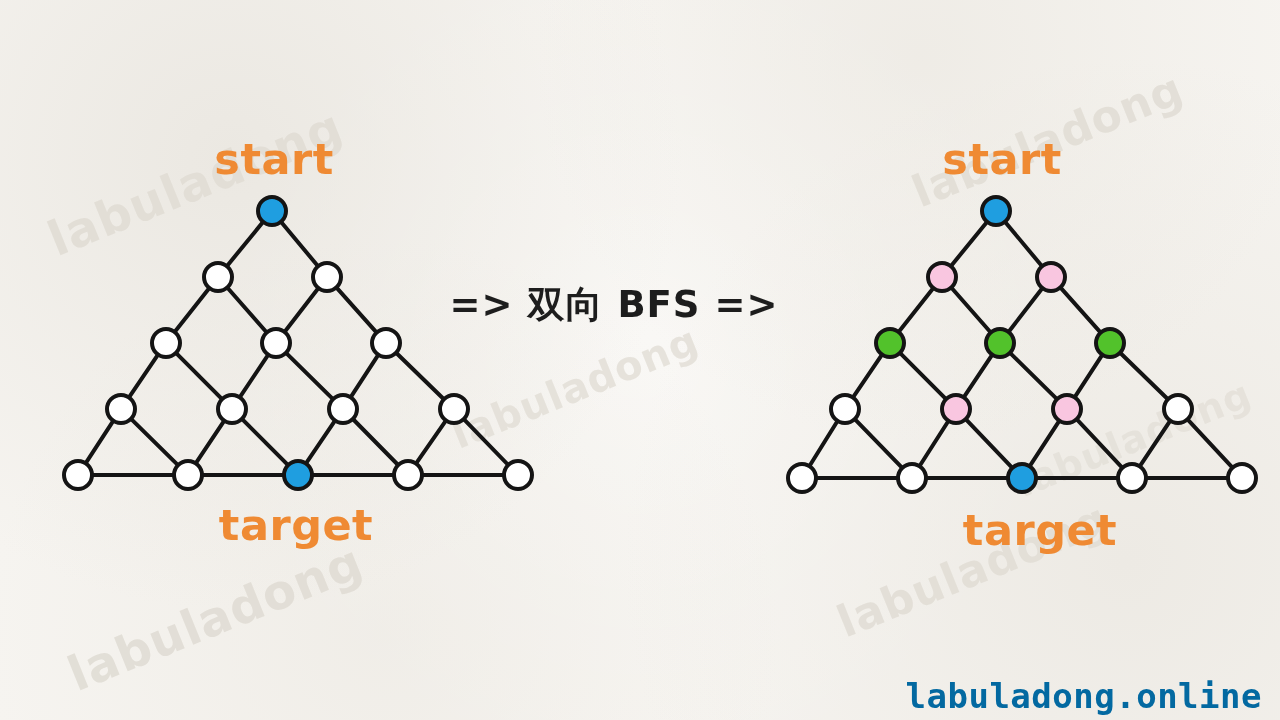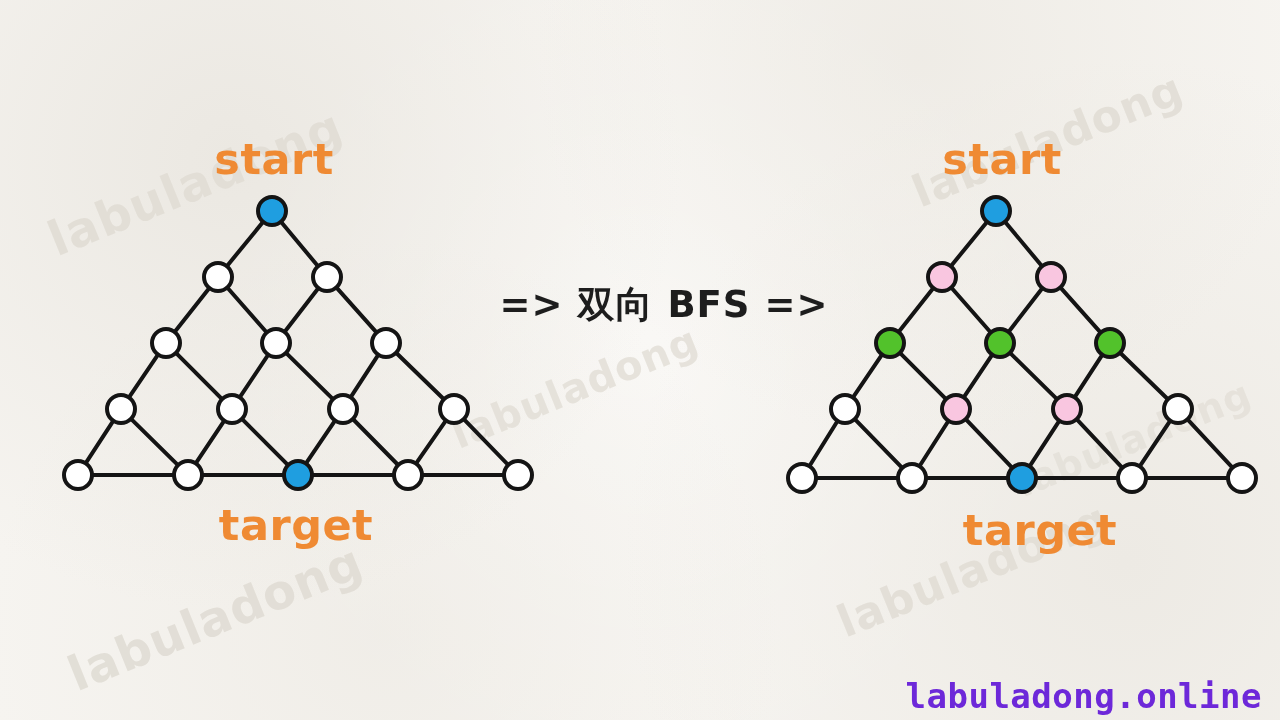--- a/index.html
+++ b/index.html
@@ -57,21 +57,21 @@
     font-family: "DejaVu Sans", sans-serif;
     font-weight: 700;
     font-size: 43px;
     letter-spacing: 0.5px;
     white-space: nowrap;
     transform: translateX(-50%);
   }
 
   #center-text {
     position: absolute;
-    left: 664px;
+    left: 614px;
     top: 305px;
     transform: translate(-50%, -50%);
     color: #1d1d1d;
     font-family: "DejaVu Sans", sans-serif;
     font-weight: 700;
     font-size: 37px;
     letter-spacing: 1px;
     white-space: nowrap;
   }
 
@@ -192,13 +192,13 @@
 
 <div id="label-layer">
     <div class="label" style="left: 274px; top: 134px; color: rgb(239, 138, 51);">start</div>
     <div class="label" style="left: 296px; top: 500px; color: rgb(239, 138, 51);">target</div>
     <div class="label" style="left: 1002px; top: 134px; color: rgb(239, 138, 51);">start</div>
     <div class="label" style="left: 1040px; top: 505px; color: rgb(239, 138, 51);">target</div>
   </div>
 
 <div id="center-text" style="color: rgb(29, 29, 29);">=&gt; 双向 BFS =&gt;</div>
 
-<div id="site-footer" style="color: #6d28d9;">labuladong.online</div>
+<div id="site-footer" style="color: #0369a1;">labuladong.online</div>
 
 </body></html>

